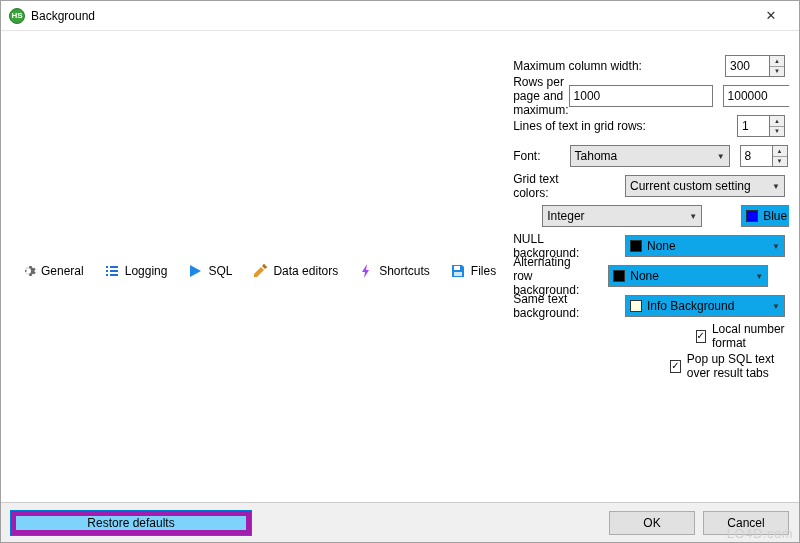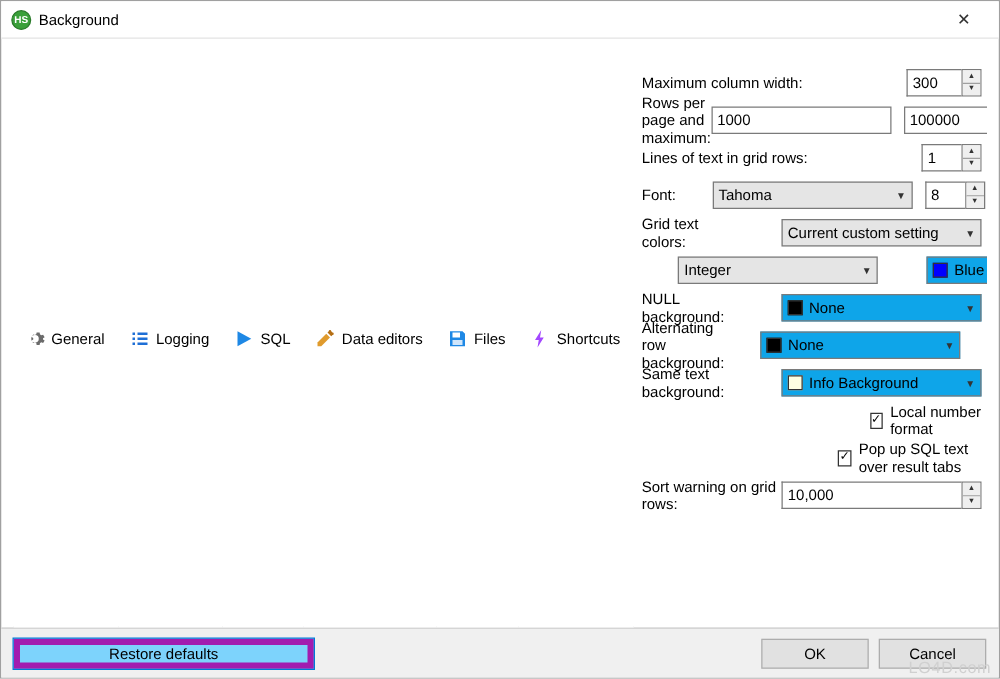--- a/index.html
+++ b/index.html
@@ -118,31 +118,31 @@
       </div>
       <div class="tab">
         <svg viewBox="0 0 16 16">
             <path fill="#e09b2d" d="M2 11l7-7 3 3-7 7H2z"></path>
             <path fill="#b56f14" d="M10 3l1-1a1 1 0 012 0l1 1a1 1 0 010 2l-1 1z"></path>
           </svg>
         <span>Data editors</span>
       </div>
       <div class="tab">
         <svg viewBox="0 0 16 16">
+            <path fill="#a347ff" d="M9 1L4 9h3l-1 6 5-8H8z"></path>
+          </svg>
+        <span>Shortcuts</span>
+      </div>
+      <div class="tab">
+        <svg viewBox="0 0 16 16">
             <path fill="#1e88e5" d="M2 2h10l2 2v10H2z"></path>
             <rect x="4" y="3" width="6" height="4" fill="#fff"></rect>
             <rect x="4" y="9" width="8" height="4" fill="#cfe5fb"></rect>
           </svg>
         <span>Files</span>
-      </div>
-      <div class="tab">
-        <svg viewBox="0 0 16 16">
-            <path fill="#a347ff" d="M9 1L4 9h3l-1 6 5-8H8z"></path>
-          </svg>
-        <span>Shortcuts</span>
       </div>
     </div>
 
     <div class="form">
 
       <div class="row">
         <div class="label">Maximum column width:</div>
         <div class="controls">
           <div class="spinner">
             <input value="300" style="">
@@ -269,32 +269,20 @@
       <div class="row">
         <div class="label"></div>
         <div class="controls">
           <label class="checkbox">
             <span class="box">✓</span>
             <span>Pop up SQL text over result tabs</span>
           </label>
         </div>
       </div>
 
-      <div class="row">
-        <div class="label">Sort warning on grid rows:</div>
-        <div class="controls">
-          <div class="spinner wide">
-            <input value="10,000" style="">
-            <div class="spin-btns">
-                <div>▲</div>
-                <div>▼</div>
-              </div>
-          </div>
-        </div>
-      </div>
 
     </div>
   </div>
 
   <div class="button-bar">
     <div class="btn wide focused">
       <span>Restore defaults</span>
     </div>
     <div class="spacer"></div>
     <div class="btn">

